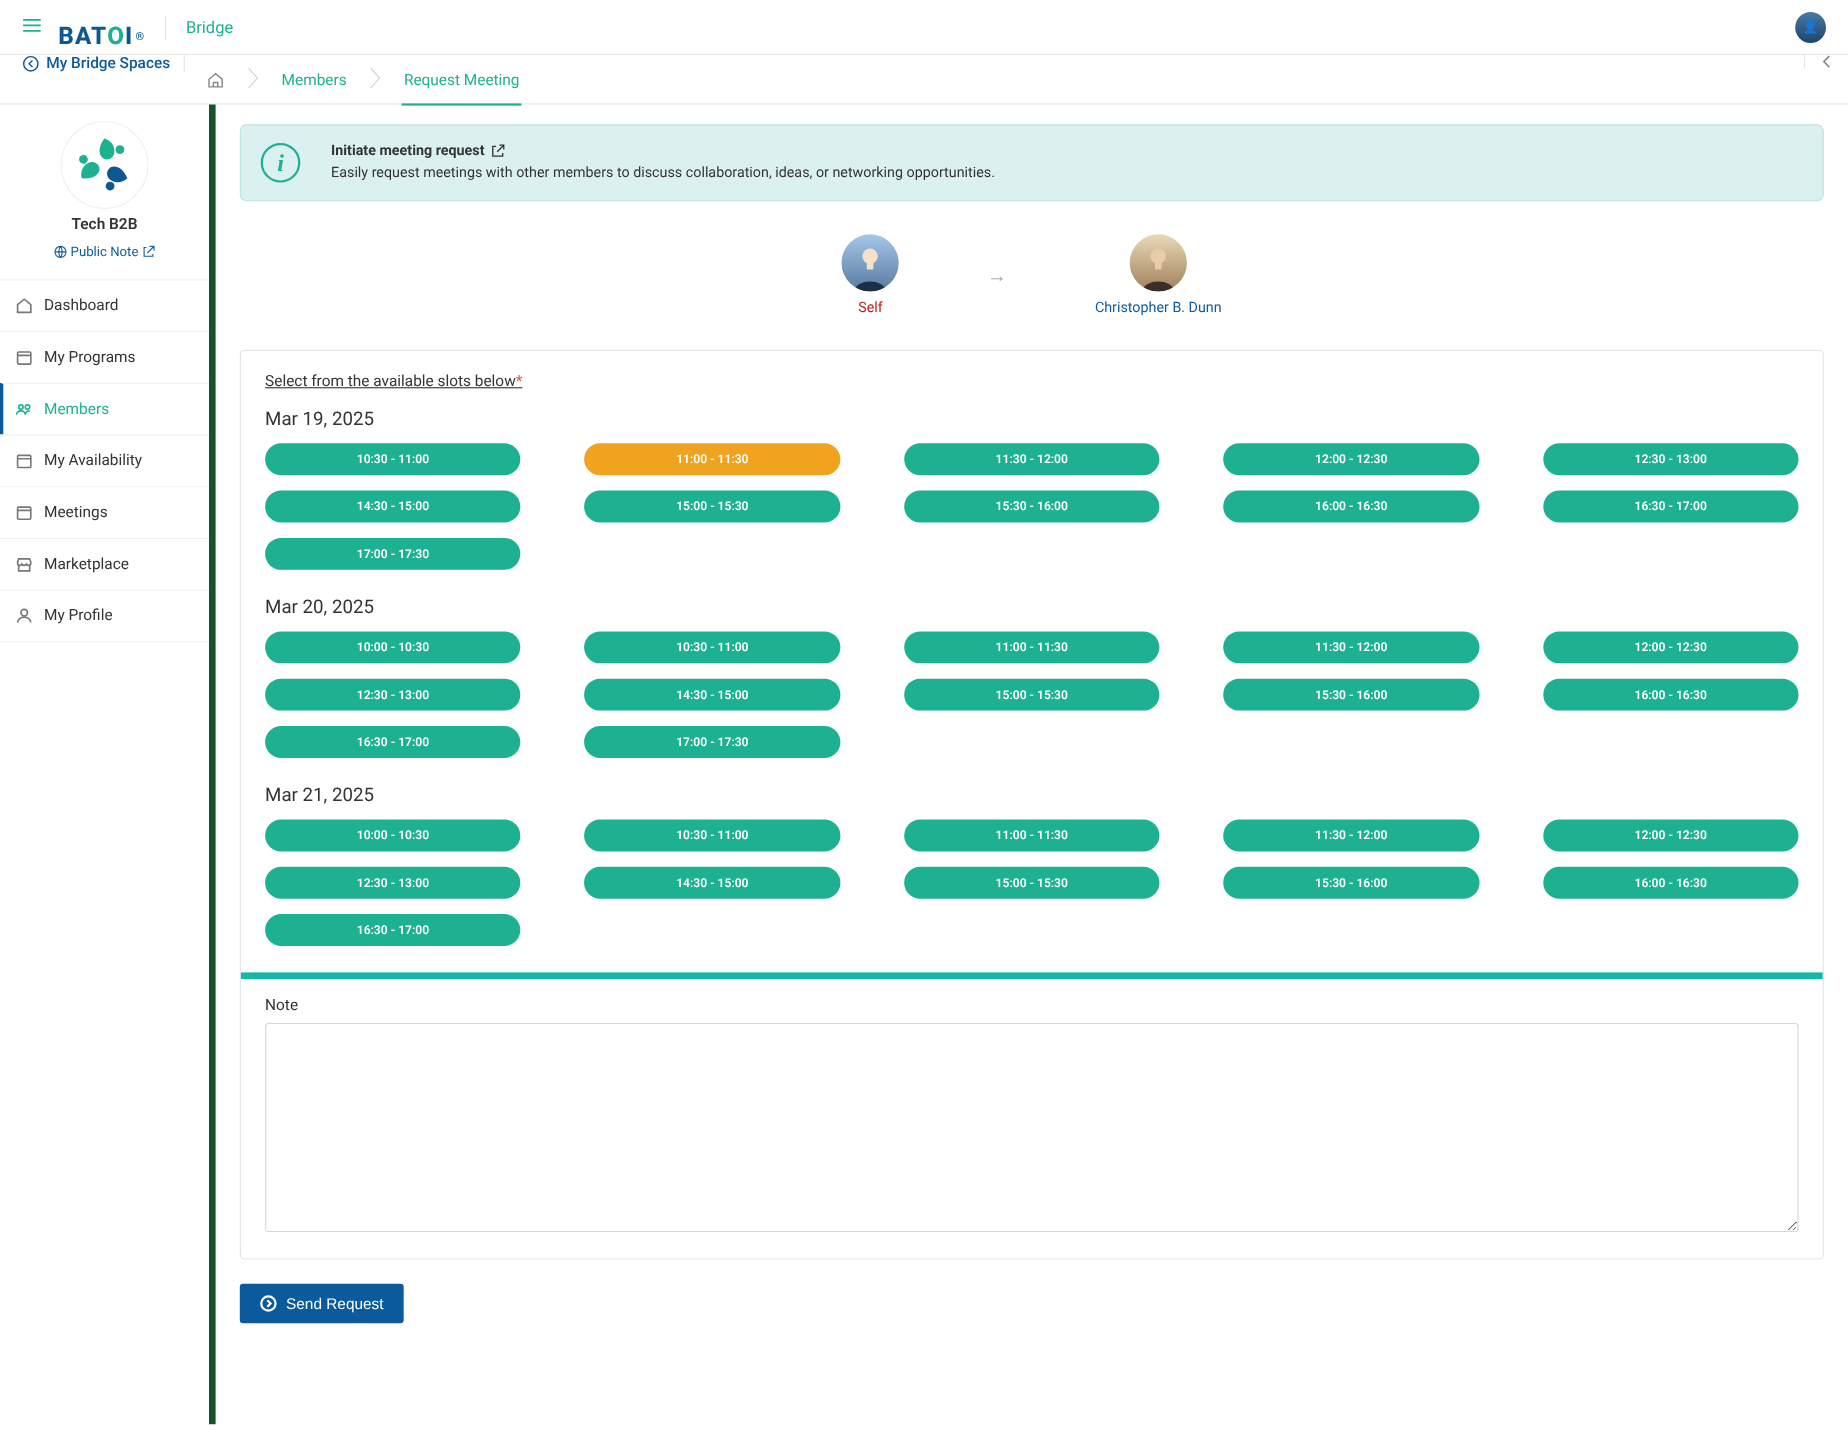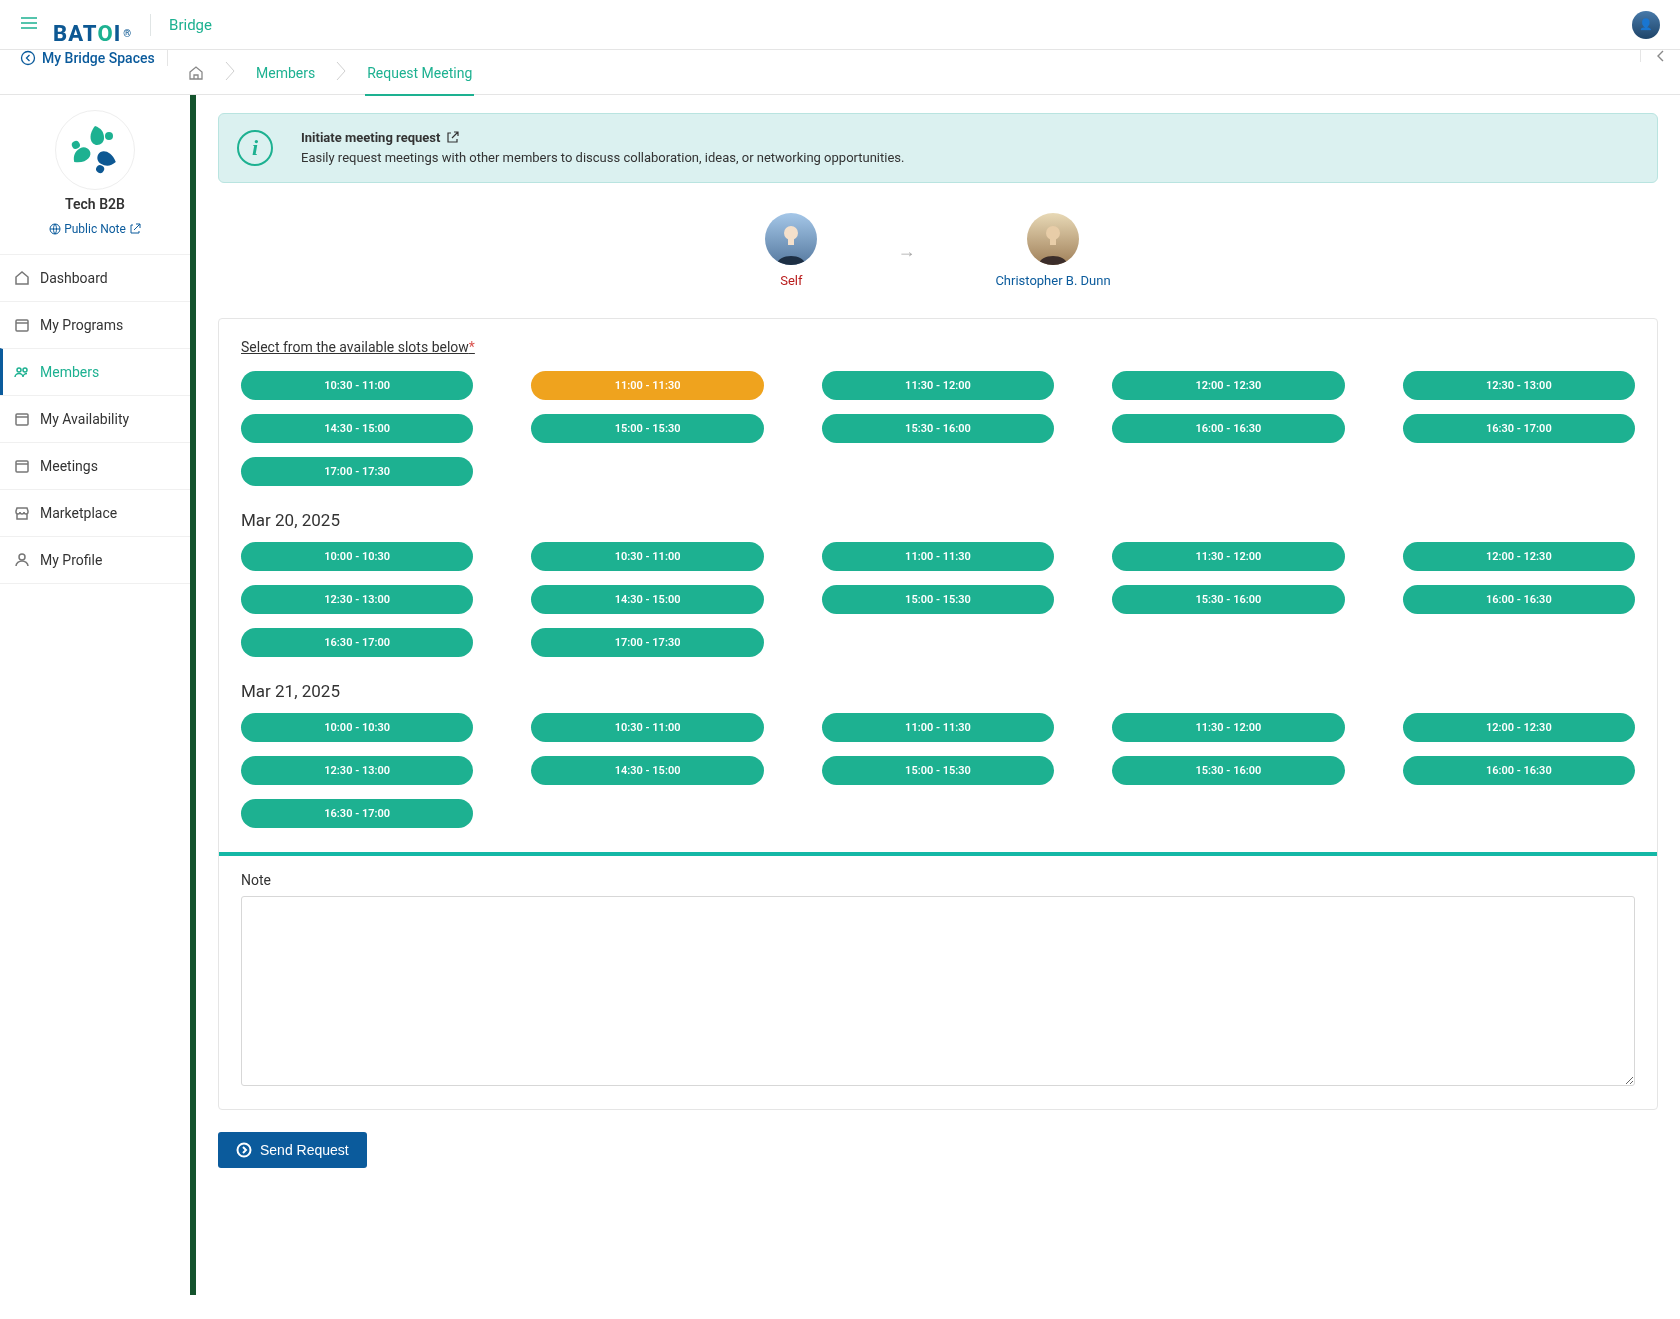--- a/index.html
+++ b/index.html
@@ -60,21 +60,21 @@
 
 .slot-card{border:1px solid #e5e5e5;border-radius:4px;padding:20px 22px;}
 .slot-caption{color:#333;font-size:14px;margin-bottom:16px;text-decoration:underline;}
 .slot-caption .req{color:#d9534f;}
 .day-block{margin-bottom:24px;}
 .day-title{color:#333;font-size:17px;margin-bottom:12px;}
 .slots-row{display:grid;grid-template-columns:repeat(5,1fr);gap:14px 58px;margin-bottom:8px;}
 .slot{background:#1db191;color:#fff;font-weight:600;font-size:11px;text-align:center;padding:8px 4px;border-radius:999px;cursor:pointer;}
 .slot.selected{background:#efa31e;}
 
-.note-section{border-top:4px solid #14b8a6;margin:18px -22px 0;padding:16px 22px 0;}
+.note-section{border-top:6px solid #14b8a6;margin:18px -22px 0;padding:16px 22px 0;}
 .note-label{color:#333;margin-bottom:8px;}
 .note-area{width:100%;height:190px;border:1px solid #d7d7d7;border-radius:3px;padding:8px;font:inherit;resize:vertical;}
 
 .send-btn{display:inline-flex;align-items:center;background:#0b5b9c;color:#fff;border:none;border-radius:3px;padding:10px 18px;font-size:14px;margin-top:22px;cursor:pointer;}
 .send-btn svg{width:16px;height:16px;margin-right:8px;stroke:#fff;fill:none;stroke-width:2;}
 </style>
 </head>
 <body>
 
 <header class="topbar">
@@ -241,20 +241,21 @@
             </svg>
           </div>
         <div class="pname link">Christopher B. Dunn</div>
       </div>
     </div>
 
     <div class="slot-card">
       <div class="slot-caption"><span>Select from the available slots below</span><span class="req">*</span></div>
       <div id="days-container">
           <div class="day-block">
+            <div class="day-title">Mar 19, 2025</div>
             <div class="slots-row">
               <div class="slot">10:30 - 11:00</div>
               <div class="slot selected">11:00 - 11:30</div>
               <div class="slot">11:30 - 12:00</div>
               <div class="slot">12:00 - 12:30</div>
               <div class="slot">12:30 - 13:00</div>
               <div class="slot">14:30 - 15:00</div>
               <div class="slot">15:00 - 15:30</div>
               <div class="slot">15:30 - 16:00</div>
               <div class="slot">16:00 - 16:30</div>

